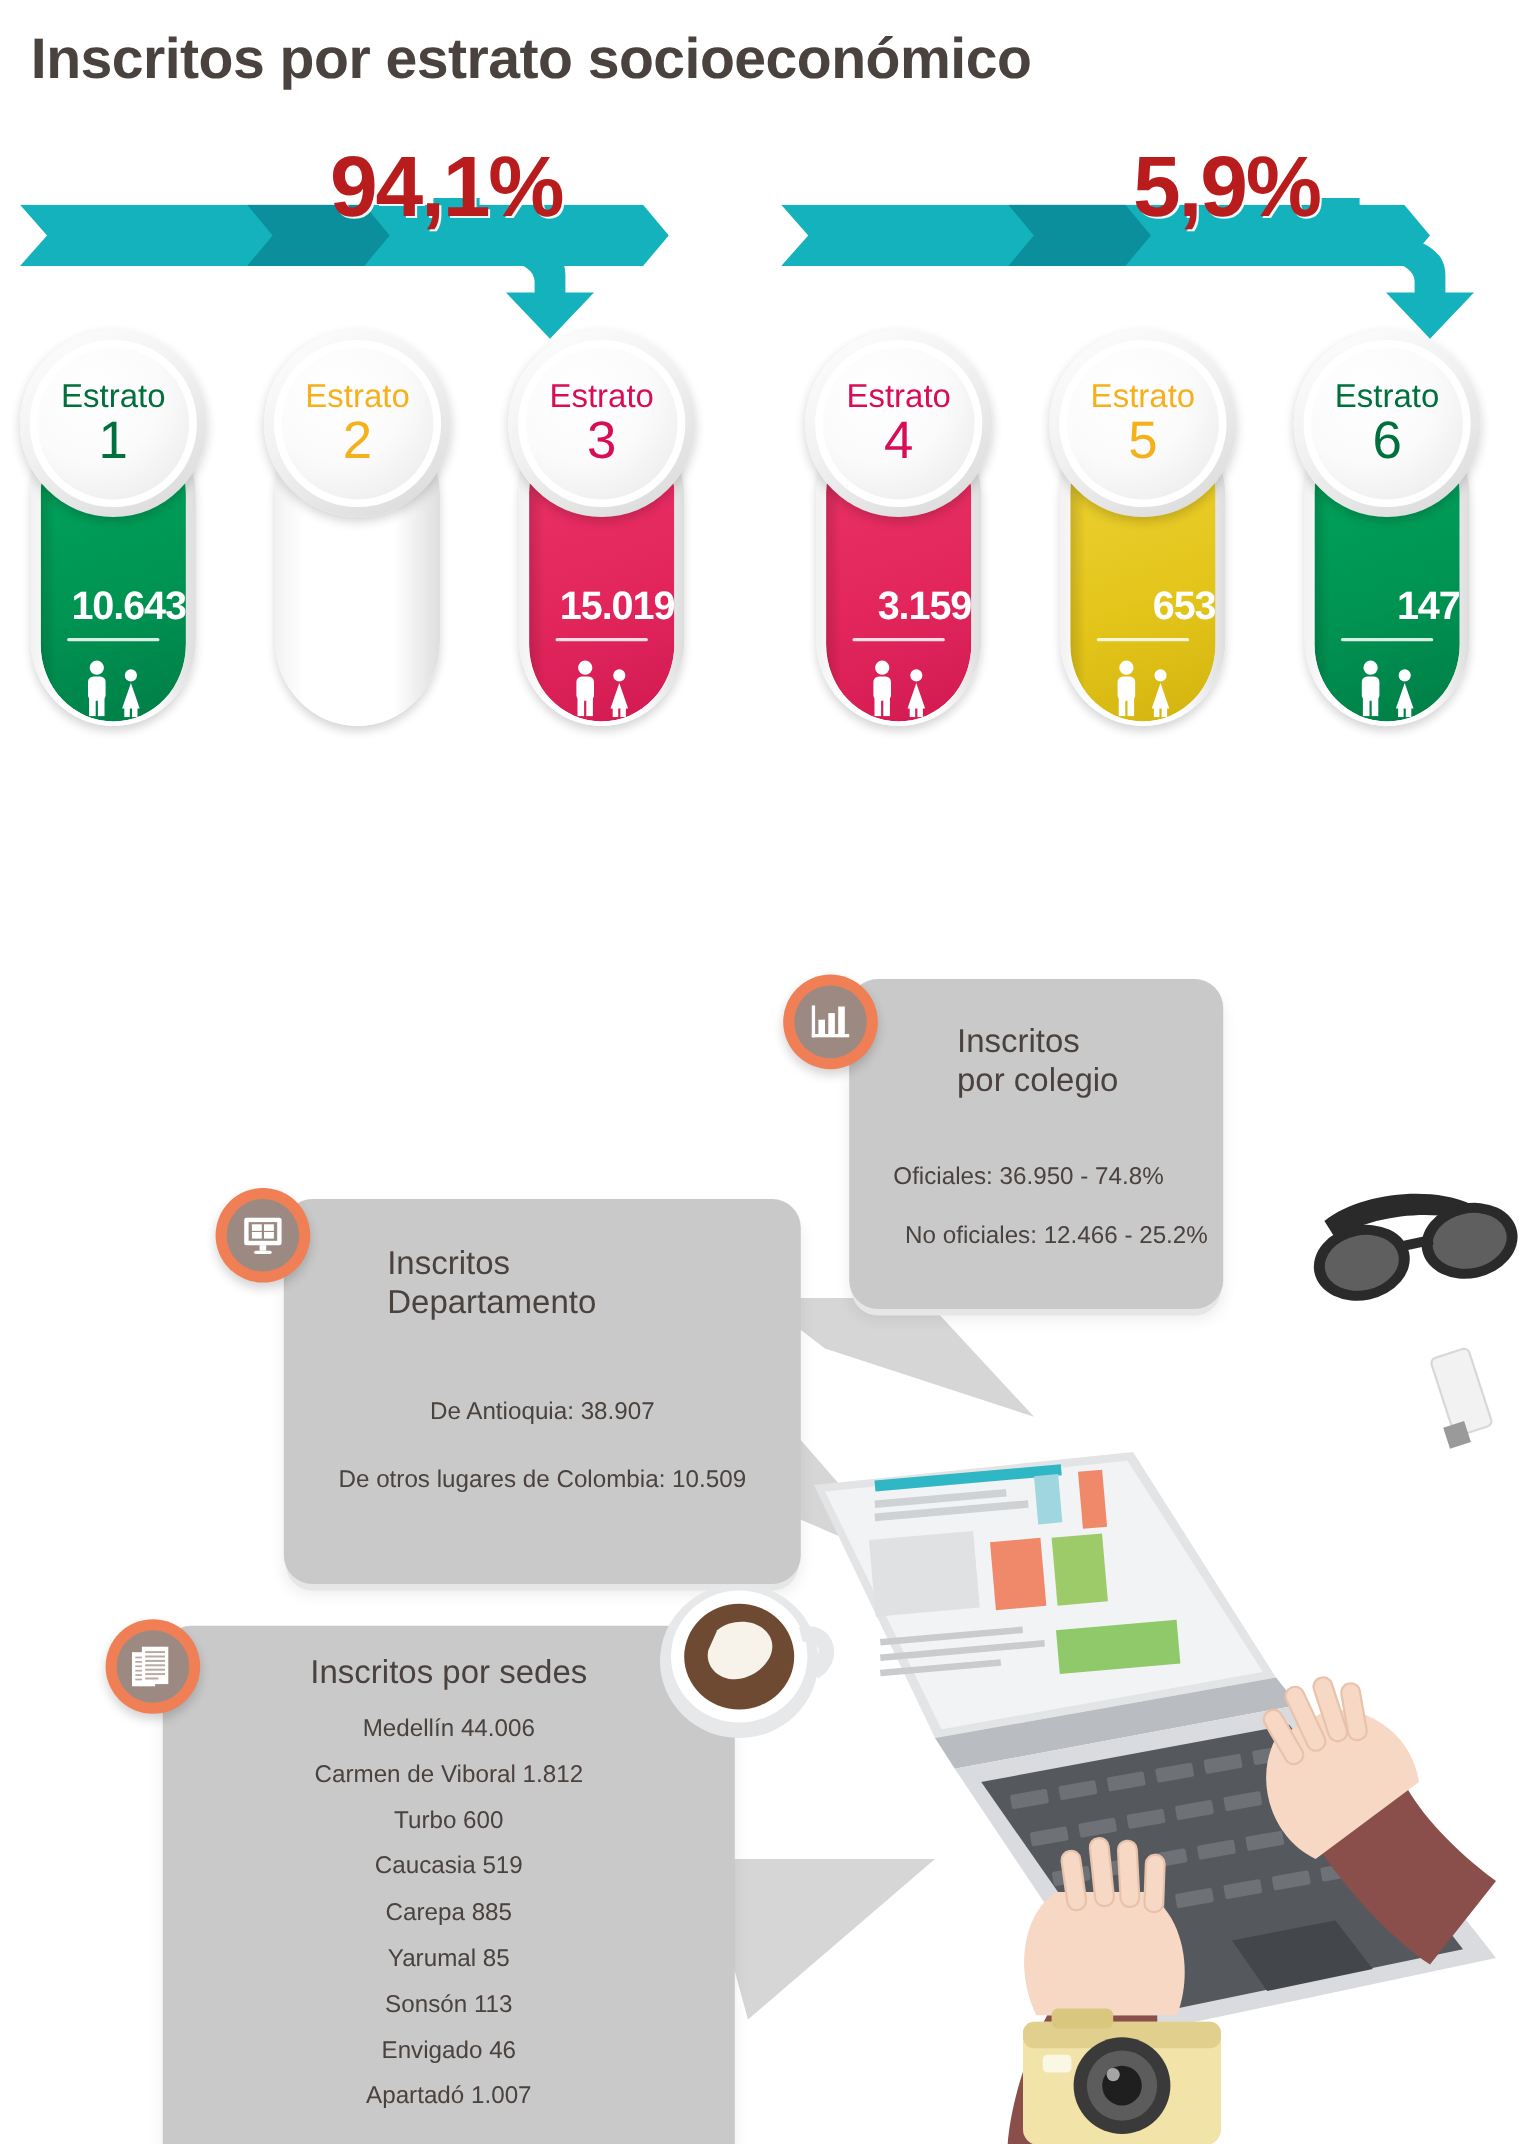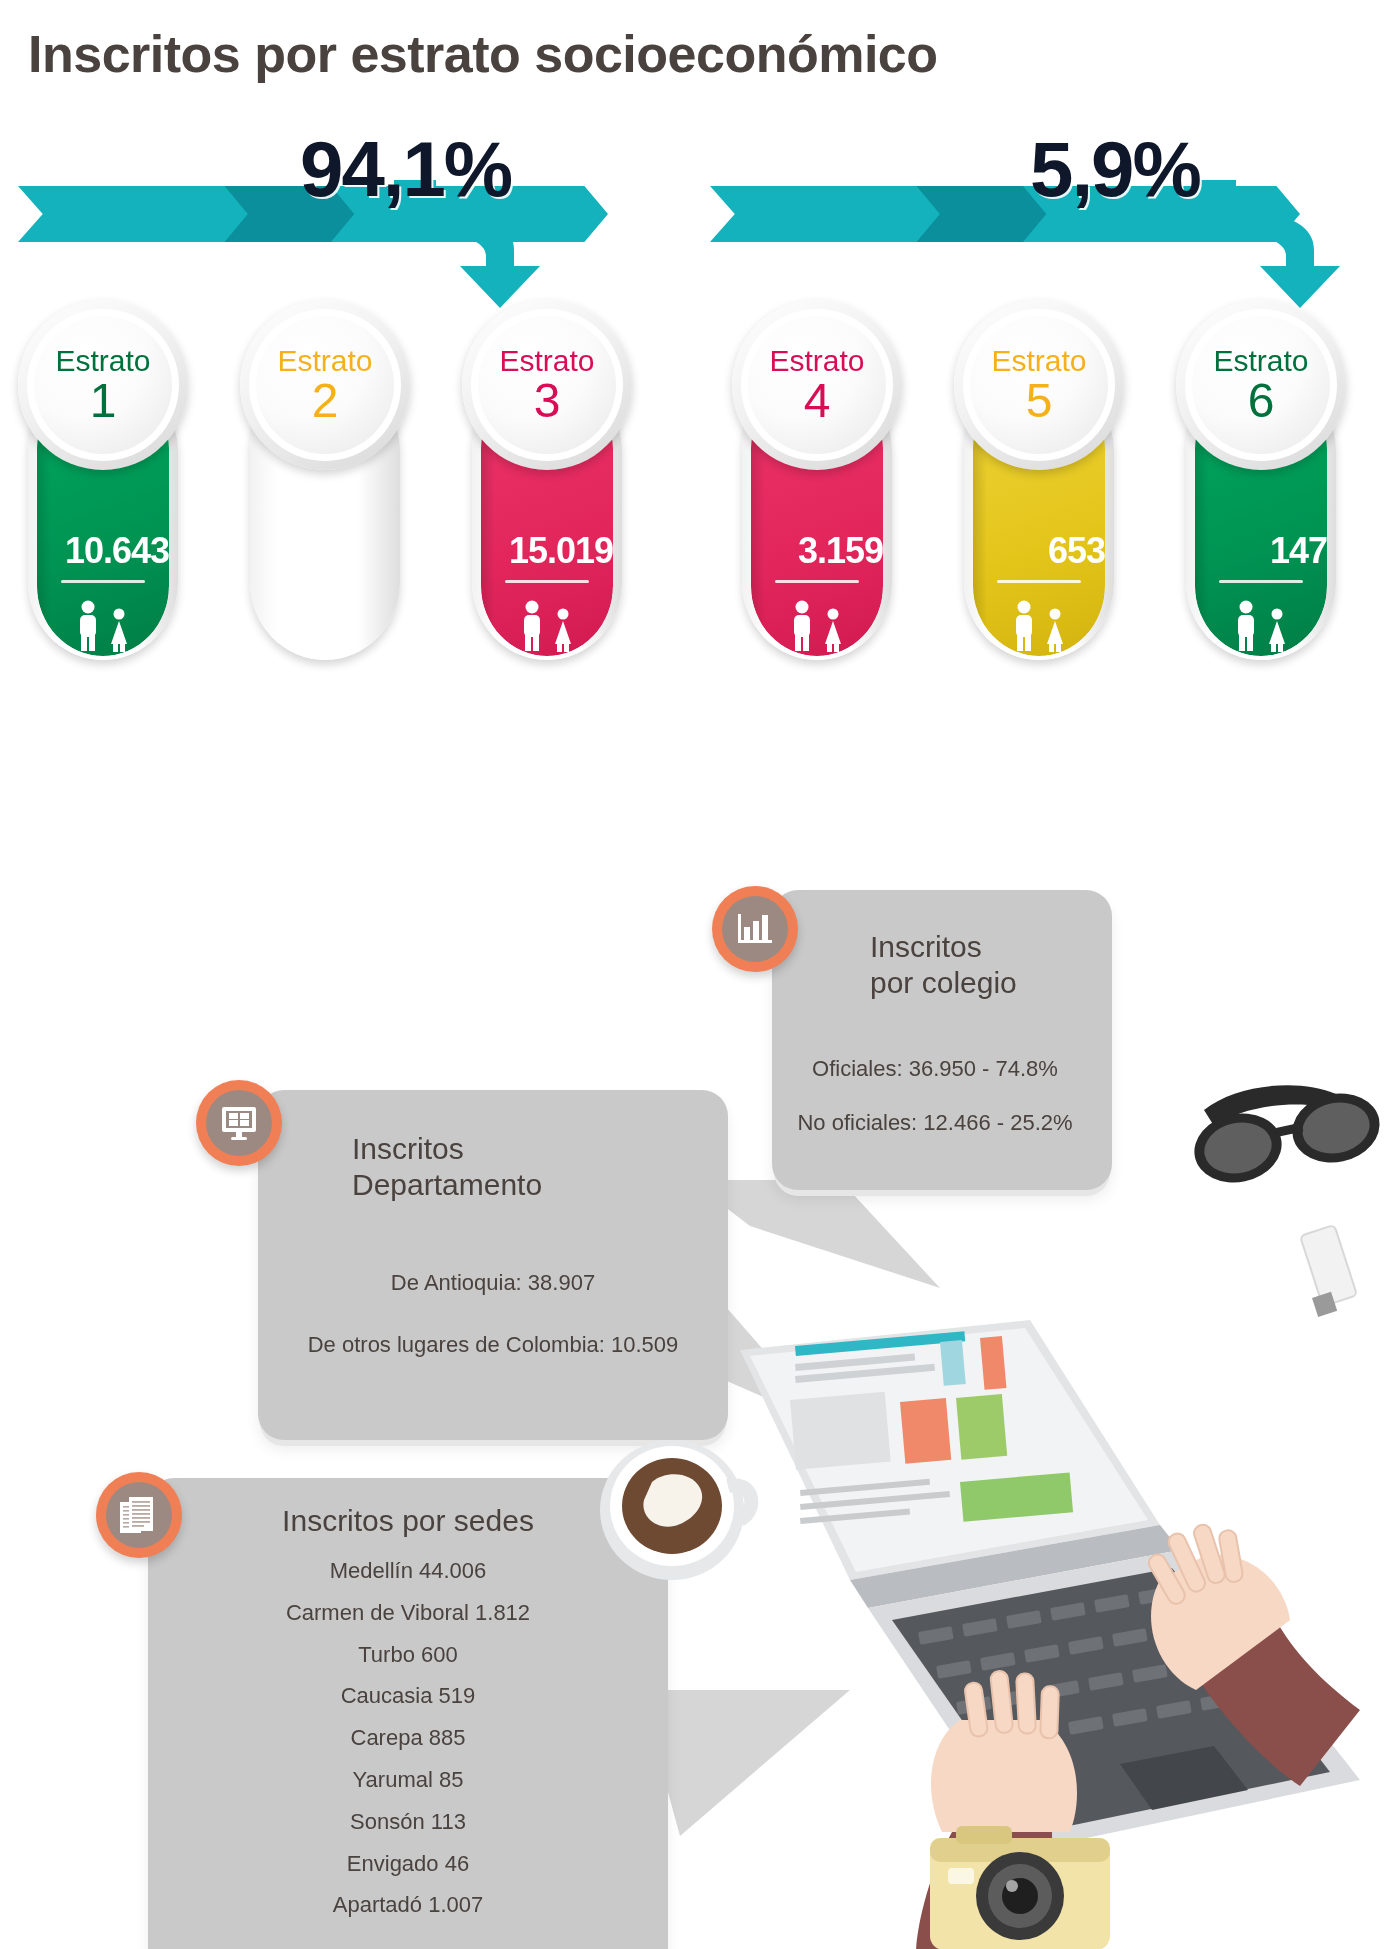--- a/index.html
+++ b/index.html
@@ -25,21 +25,21 @@
     background:#13b2bd;
     clip-path:polygon(0 0, 96% 0, 100% 50%, 96% 100%, 0 100%, 4.2% 50%);
   }
   .banner-dark{
     position:absolute;left:35%;top:0;height:56px;width:22%;
     background:#0b8f9c;
     clip-path:polygon(0 0, 82% 0, 100% 50%, 82% 100%, 0 100%, 18% 50%);
   }
   .pct{
     position:absolute;top:124px;
-    font-size:78px;font-weight:bold;color:#0f172a;
+    font-size:78px;font-weight:bold;color:#b91c1c;
     letter-spacing:-2px;
     text-shadow:2px 2px 0 rgba(255,255,255,.9);
   }
   .pct.left{left:300px;}
   .pct.right{left:1030px;}
   
   .arrow-svg{position:absolute;top:180px;}
   .arrow-svg.one{left:390px;}
   .arrow-svg.two{left:1190px;}
 
@@ -332,21 +332,21 @@
   </div>
 </div>
 
 <svg style="position:absolute;left:690px;top:1180px;" width="250" height="110">
   <path d="M0 0 L150 0 L250 108 L60 46 Z" fill="#d6d6d6"></path>
 </svg>
 <div class="bubble" style="left:772px;top:890px;width:340px;height:300px;">
   <div class="bubble-title" style="position:absolute;left:98px;top:38px;">Inscritos</div>
   <div class="bubble-title" style="position:absolute;left:98px;top:74px;">por colegio</div>
   <div class="bubble-line" style="position:absolute;left:0;right:14px;top:158px;text-align:center;">Oficiales: 36.950 - 74.8%</div>
-  <div class="bubble-line" style="position:absolute;left:0;right:14px;top:212px;text-align:center;">No oficiales: 12.466 - 25.2%</div>
+  <div class="bubble-line" style="position:absolute;left:0;right:14px;top:212px;text-align:right;">No oficiales: 12.466 - 25.2%</div>
 </div>
 <div class="badge" style="left:712px;top:886px;">
   <div class="badge-in">
     <svg width="40" height="38" viewBox="0 0 40 38">
       <rect x="3" y="4" width="3" height="29" fill="#fff"></rect>
       <rect x="3" y="30" width="34" height="3" fill="#fff"></rect>
       <rect x="9" y="17" width="6" height="13" fill="#fff"></rect>
       <rect x="18" y="11" width="6" height="19" fill="#fff"></rect>
       <rect x="27" y="5" width="6" height="25" fill="#fff"></rect>
     </svg>

